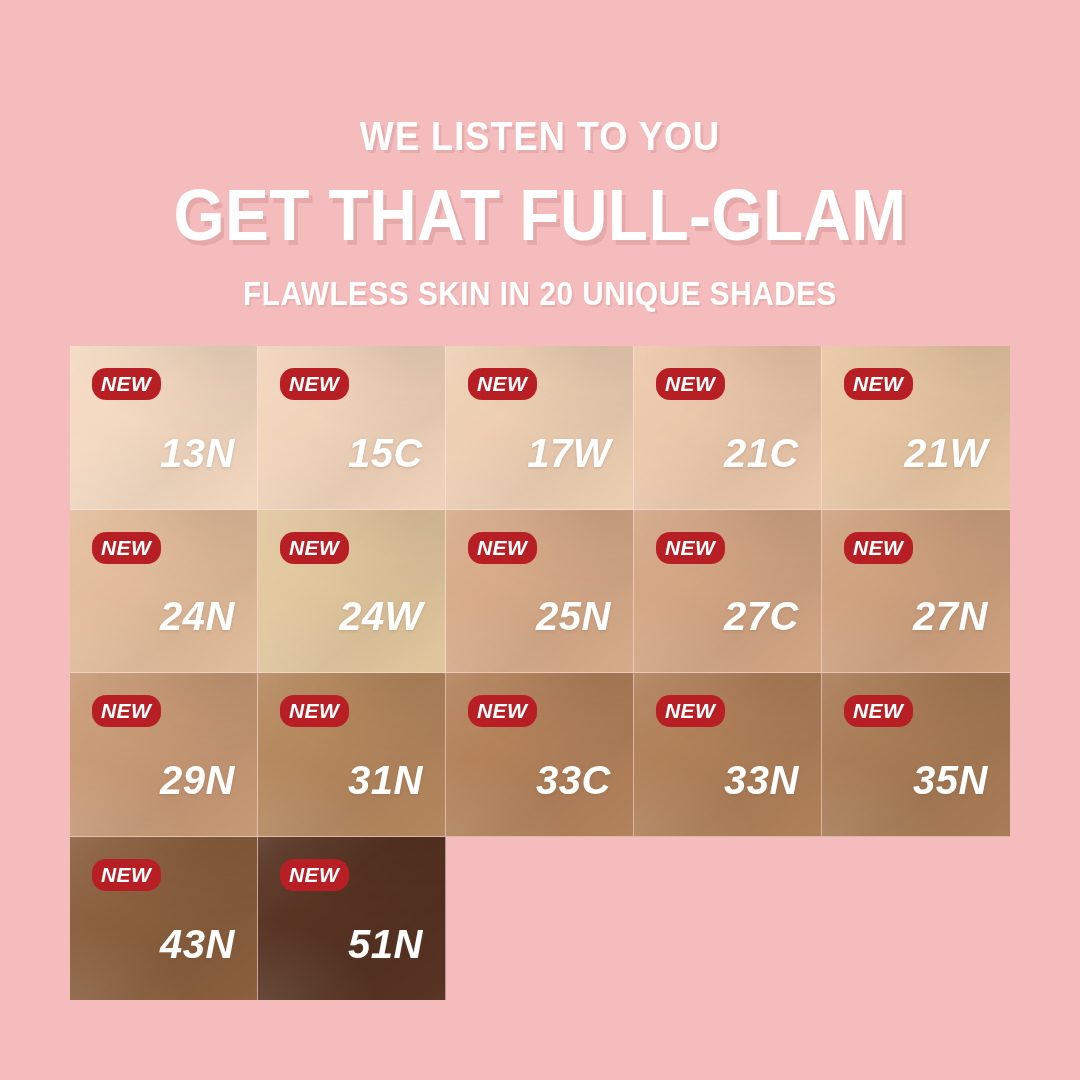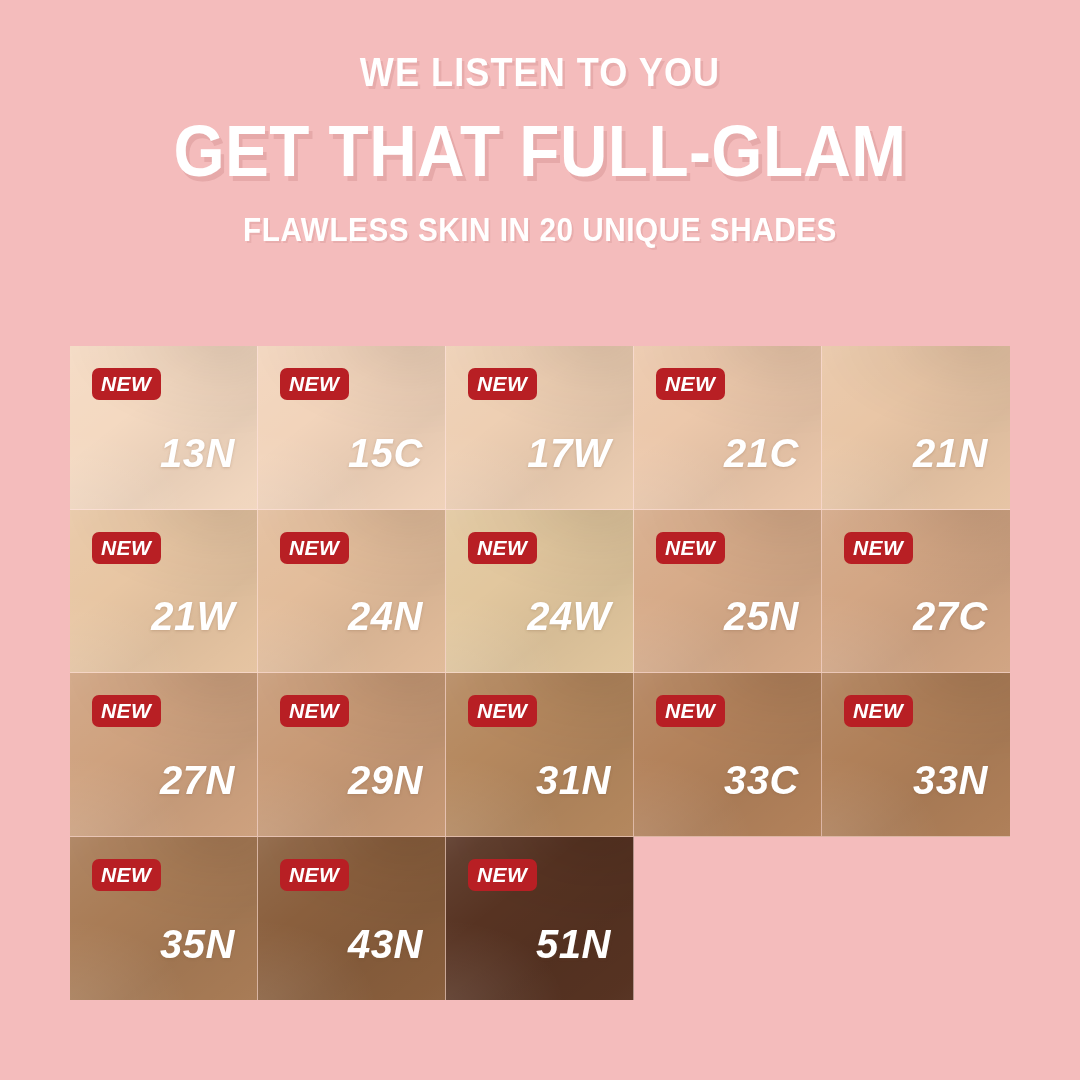--- a/index.html
+++ b/index.html
@@ -13,21 +13,21 @@
   body {
     background:#f4bcbc;
     font-family:"Liberation Sans", sans-serif;
     position:relative;
   }
 
   
   .header {
     position:absolute;
     top:0; left:0; right:0;
-    padding-top:52px;
+    padding-top:116px;
     text-align:center;
   }
 
   .eyebrow {
     font-size:41px;
     font-weight:bold;
     letter-spacing:1.2px;
     color:#ffffff;
     text-shadow:3px 3px 0 rgba(216,150,150,0.45);
     transform:scaleX(0.88);
@@ -109,21 +109,21 @@
     position:absolute;
     top:22px;
     left:22px;
     background:#b81f24;
     color:#ffffff;
     font-size:21px;
     font-weight:bold;
     font-style:italic;
     letter-spacing:0.4px;
     padding:5px 10px 6px 9px;
-    border-radius:7px;
+    border-radius:14px;
     line-height:1;
     z-index:3;
   }
 
   
   .shade-code {
     position:absolute;
     right:22px;
     bottom:36px;
     color:#ffffff;
@@ -163,25 +163,20 @@
       <div class="sheen-b"></div>
       <div class="new-badge">NEW</div>
       <div class="shade-code">17W</div>
     </div>
     <div class="swatch" style="background: rgb(236, 200, 171);">
       <div class="sheen-a"></div>
       <div class="sheen-b"></div>
       <div class="new-badge">NEW</div>
       <div class="shade-code">21C</div>
     </div>
-    <div class="swatch" style="background: rgb(233, 198, 166);">
-      <div class="sheen-a"></div>
-      <div class="sheen-b"></div>
-      <div class="shade-code">21N</div>
-    </div>
     <div class="swatch" style="background: rgb(232, 198, 163);">
       <div class="sheen-a"></div>
       <div class="sheen-b"></div>
       <div class="new-badge">NEW</div>
       <div class="shade-code">21W</div>
     </div>
     <div class="swatch" style="background: rgb(227, 189, 155);">
       <div class="sheen-a"></div>
       <div class="sheen-b"></div>
       <div class="new-badge">NEW</div>

